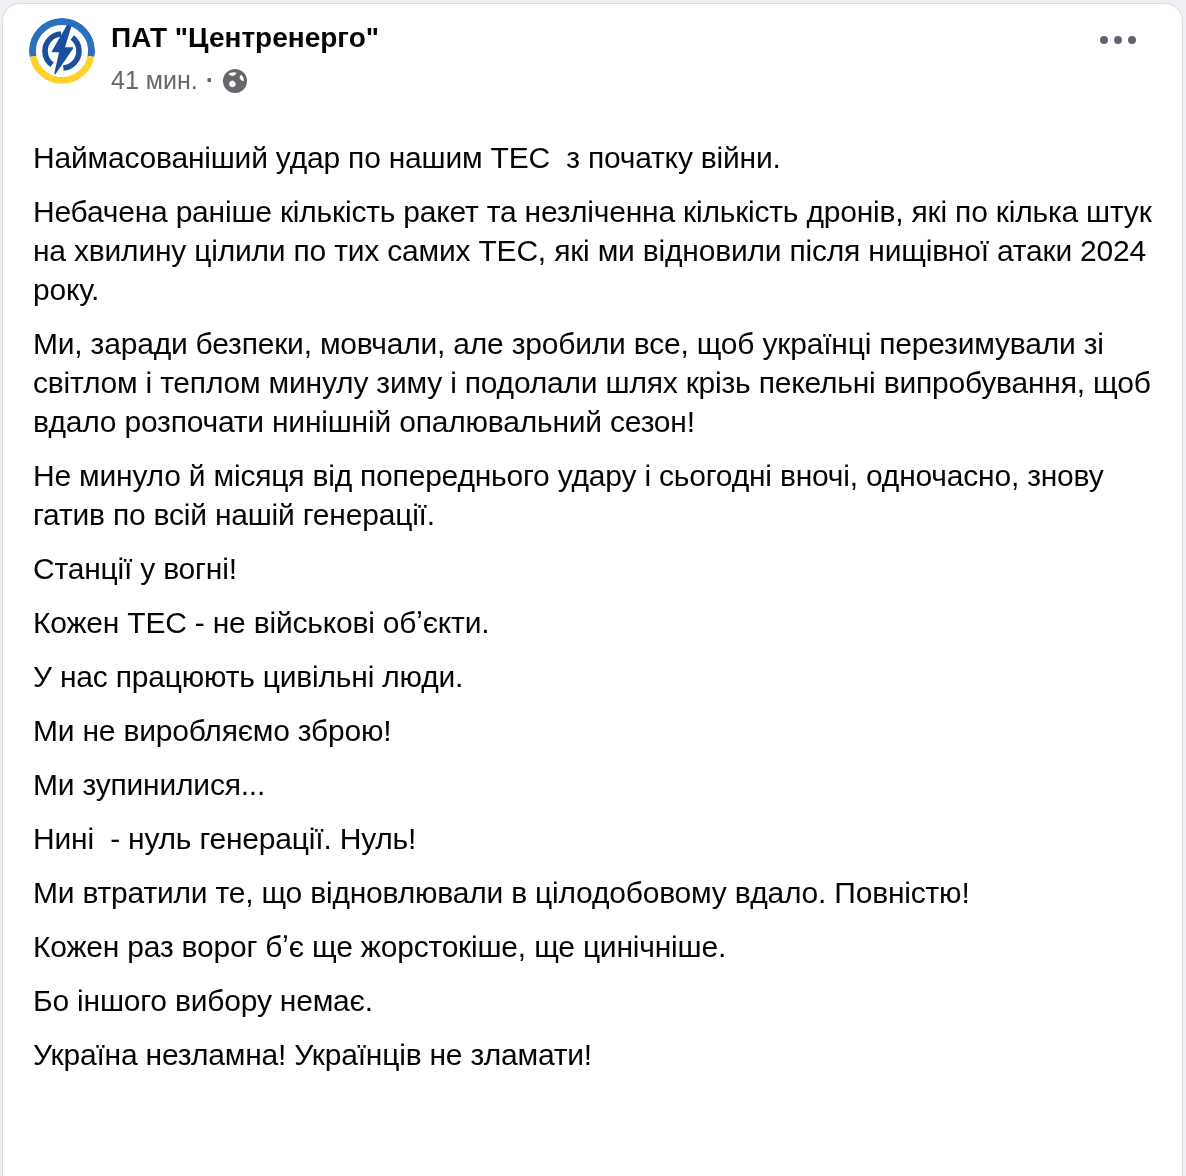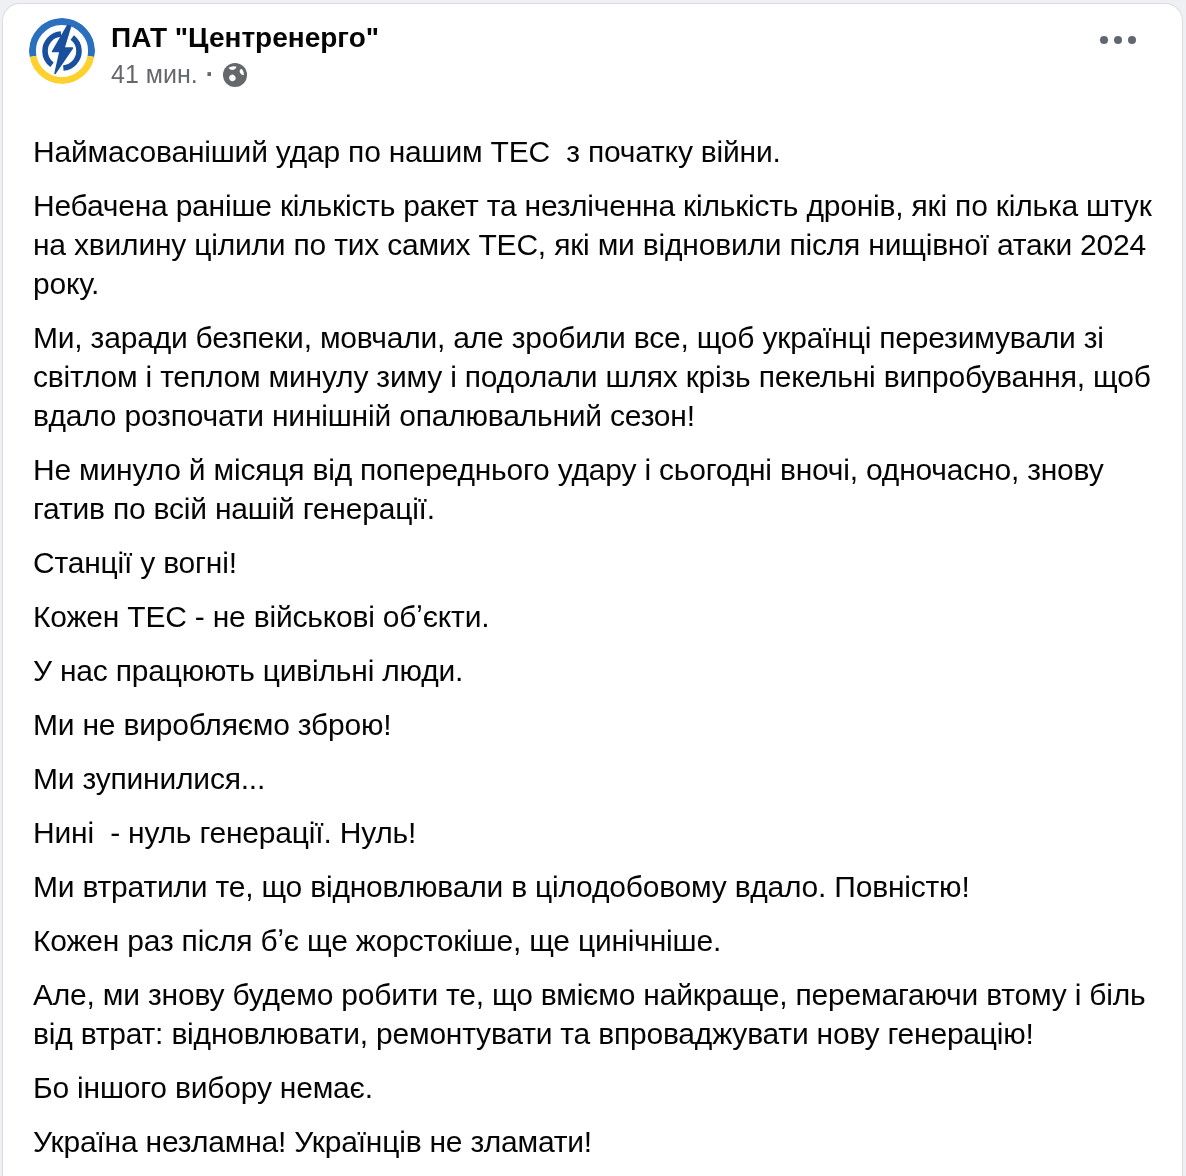--- a/index.html
+++ b/index.html
@@ -41,21 +41,21 @@
     padding-top: 3px;
   }
   .author {
     font-size: 28px;
     font-weight: 700;
     color: #050505;
     line-height: 34px;
     cursor: pointer;
   }
   .meta {
-    margin-top: 4px;
+    margin-top: 10px;
     display: flex;
     align-items: center;
     font-size: 25px;
     color: #65676b;
     line-height: 30px;
   }
   .meta .time { cursor: pointer; }
   .meta .sep {
     margin: 0 8px;
     font-weight: 700;
@@ -141,19 +141,18 @@
       <p>Небачена раніше кількість ракет та незліченна кількість дронів, які по кілька штук на хвилину цілили по тих самих ТЕС, які ми відновили після нищівної атаки 2024 року.</p>
       <p>Ми, заради безпеки, мовчали, але зробили все, щоб українці перезимували зі світлом і теплом минулу зиму і подолали шлях крізь пекельні випробування, щоб вдало розпочати нинішній опалювальний сезон!</p>
       <p>Не минуло й місяця від попереднього удару і сьогодні вночі, одночасно, знову гатив по всій нашій генерації.</p>
       <p>Станції у вогні!</p>
       <p>Кожен ТЕС - не військові обʼєкти.</p>
       <p>У нас працюють цивільні люди.</p>
       <p>Ми не виробляємо зброю!</p>
       <p>Ми зупинилися...</p>
       <p>Нині  - нуль генерації. Нуль!</p>
       <p>Ми втратили те, що відновлювали в цілодобовому вдало. Повністю!</p>
-      <p>Кожен раз після бʼє ще жорстокіше, ще цинічніше.</p>
-      <p>Але, ми знову будемо робити те, що вміємо найкраще, перемагаючи втому і біль від втрат: відновлювати, ремонтувати та впроваджувати нову генерацію!</p>
+      <p>Кожен раз ворог бʼє ще жорстокіше, ще цинічніше.</p>
       <p>Бо іншого вибору немає.</p>
       <p>Україна незламна! Українців не зламати!</p>
     </div>
 
 </div>
 
 </body></html>

